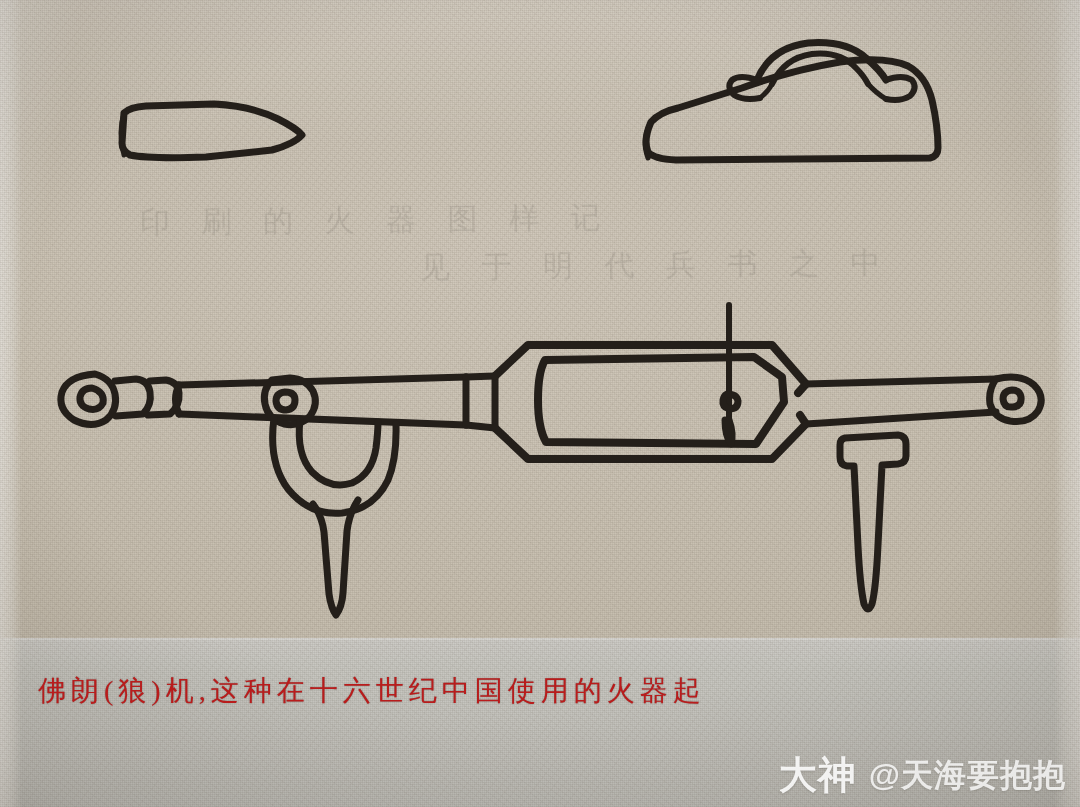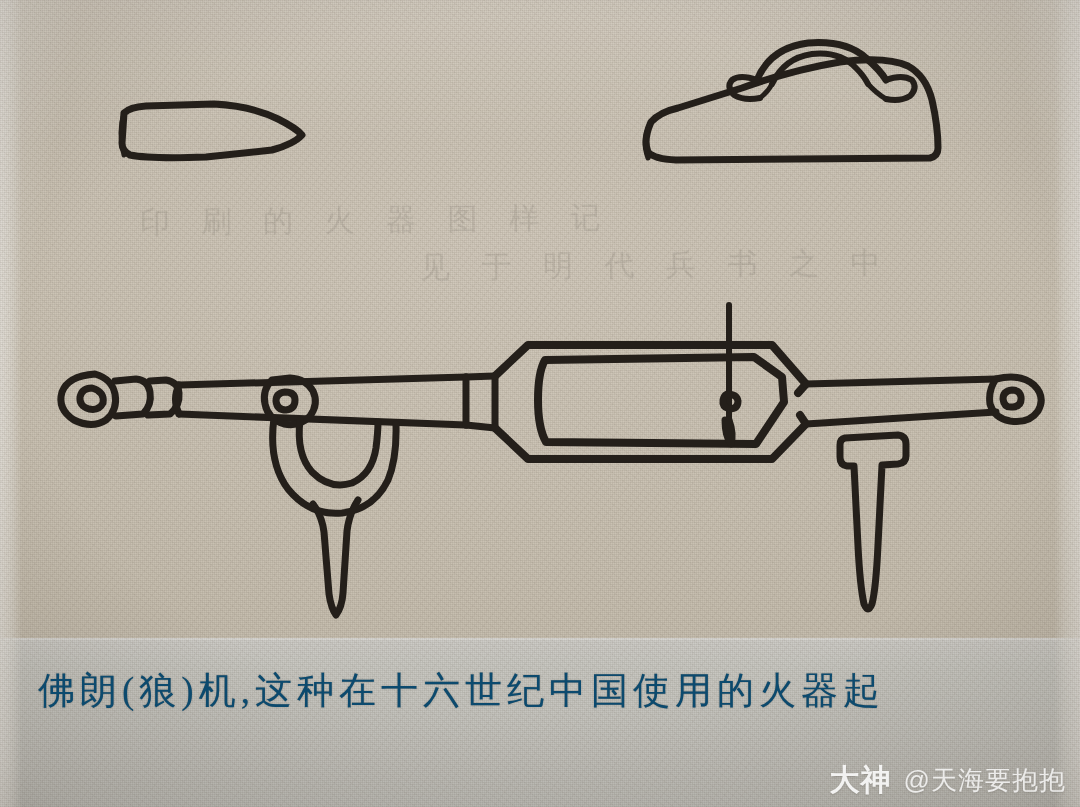--- a/index.html
+++ b/index.html
@@ -105,53 +105,54 @@
     width: 1080px; height: 807px;
   }
   .ink { fill: none; stroke: #241f1a; stroke-linecap: round; stroke-linejoin: round; }
 
   
   .caption {
     position: absolute;
     left: 38px;
     top: 660px;
     width: 990px;
-    color: #0c4a6e;
-    font-size: 37px;
+    color: #b91c1c;
+    font-size: 28px;
     line-height: 62px;
     letter-spacing: 5px;
     font-family: "Liberation Serif", "DejaVu Serif", serif;
     text-shadow: 0 0 1.3px rgba(40,36,30,0.45);
   }
   .caption .cap-line { display: block; white-space: nowrap; }
 
   
   .watermark {
     position: absolute;
     right: 14px;
     bottom: 6px;
     display: flex;
     align-items: center;
     gap: 12px;
     user-select: none;
   }
   .wm-logo {
-    font-size: 30px;
+    font-size: 38px;
     font-weight: bold;
     letter-spacing: 1px;
     color: rgba(255,255,255,0.88);
     font-family: "Liberation Sans", "DejaVu Sans", sans-serif;
     text-shadow: 0 1px 2px rgba(90,86,78,0.30);
   }
   .wm-handle {
-    font-size: 26px;
+    font-size: 32px;
     color: rgba(255,255,255,0.80);
     letter-spacing: 1px;
     font-family: "Liberation Sans", "DejaVu Sans", sans-serif;
     text-shadow: 0 1px 2px rgba(90,86,78,0.25);
+    font-weight: bold;
   }
 </style>
 </head>
 <body>
 
 <div id="page">
 
   <div class="paper-base"></div>
   <div class="field-illustration"></div>
   <div class="field-caption"></div>

